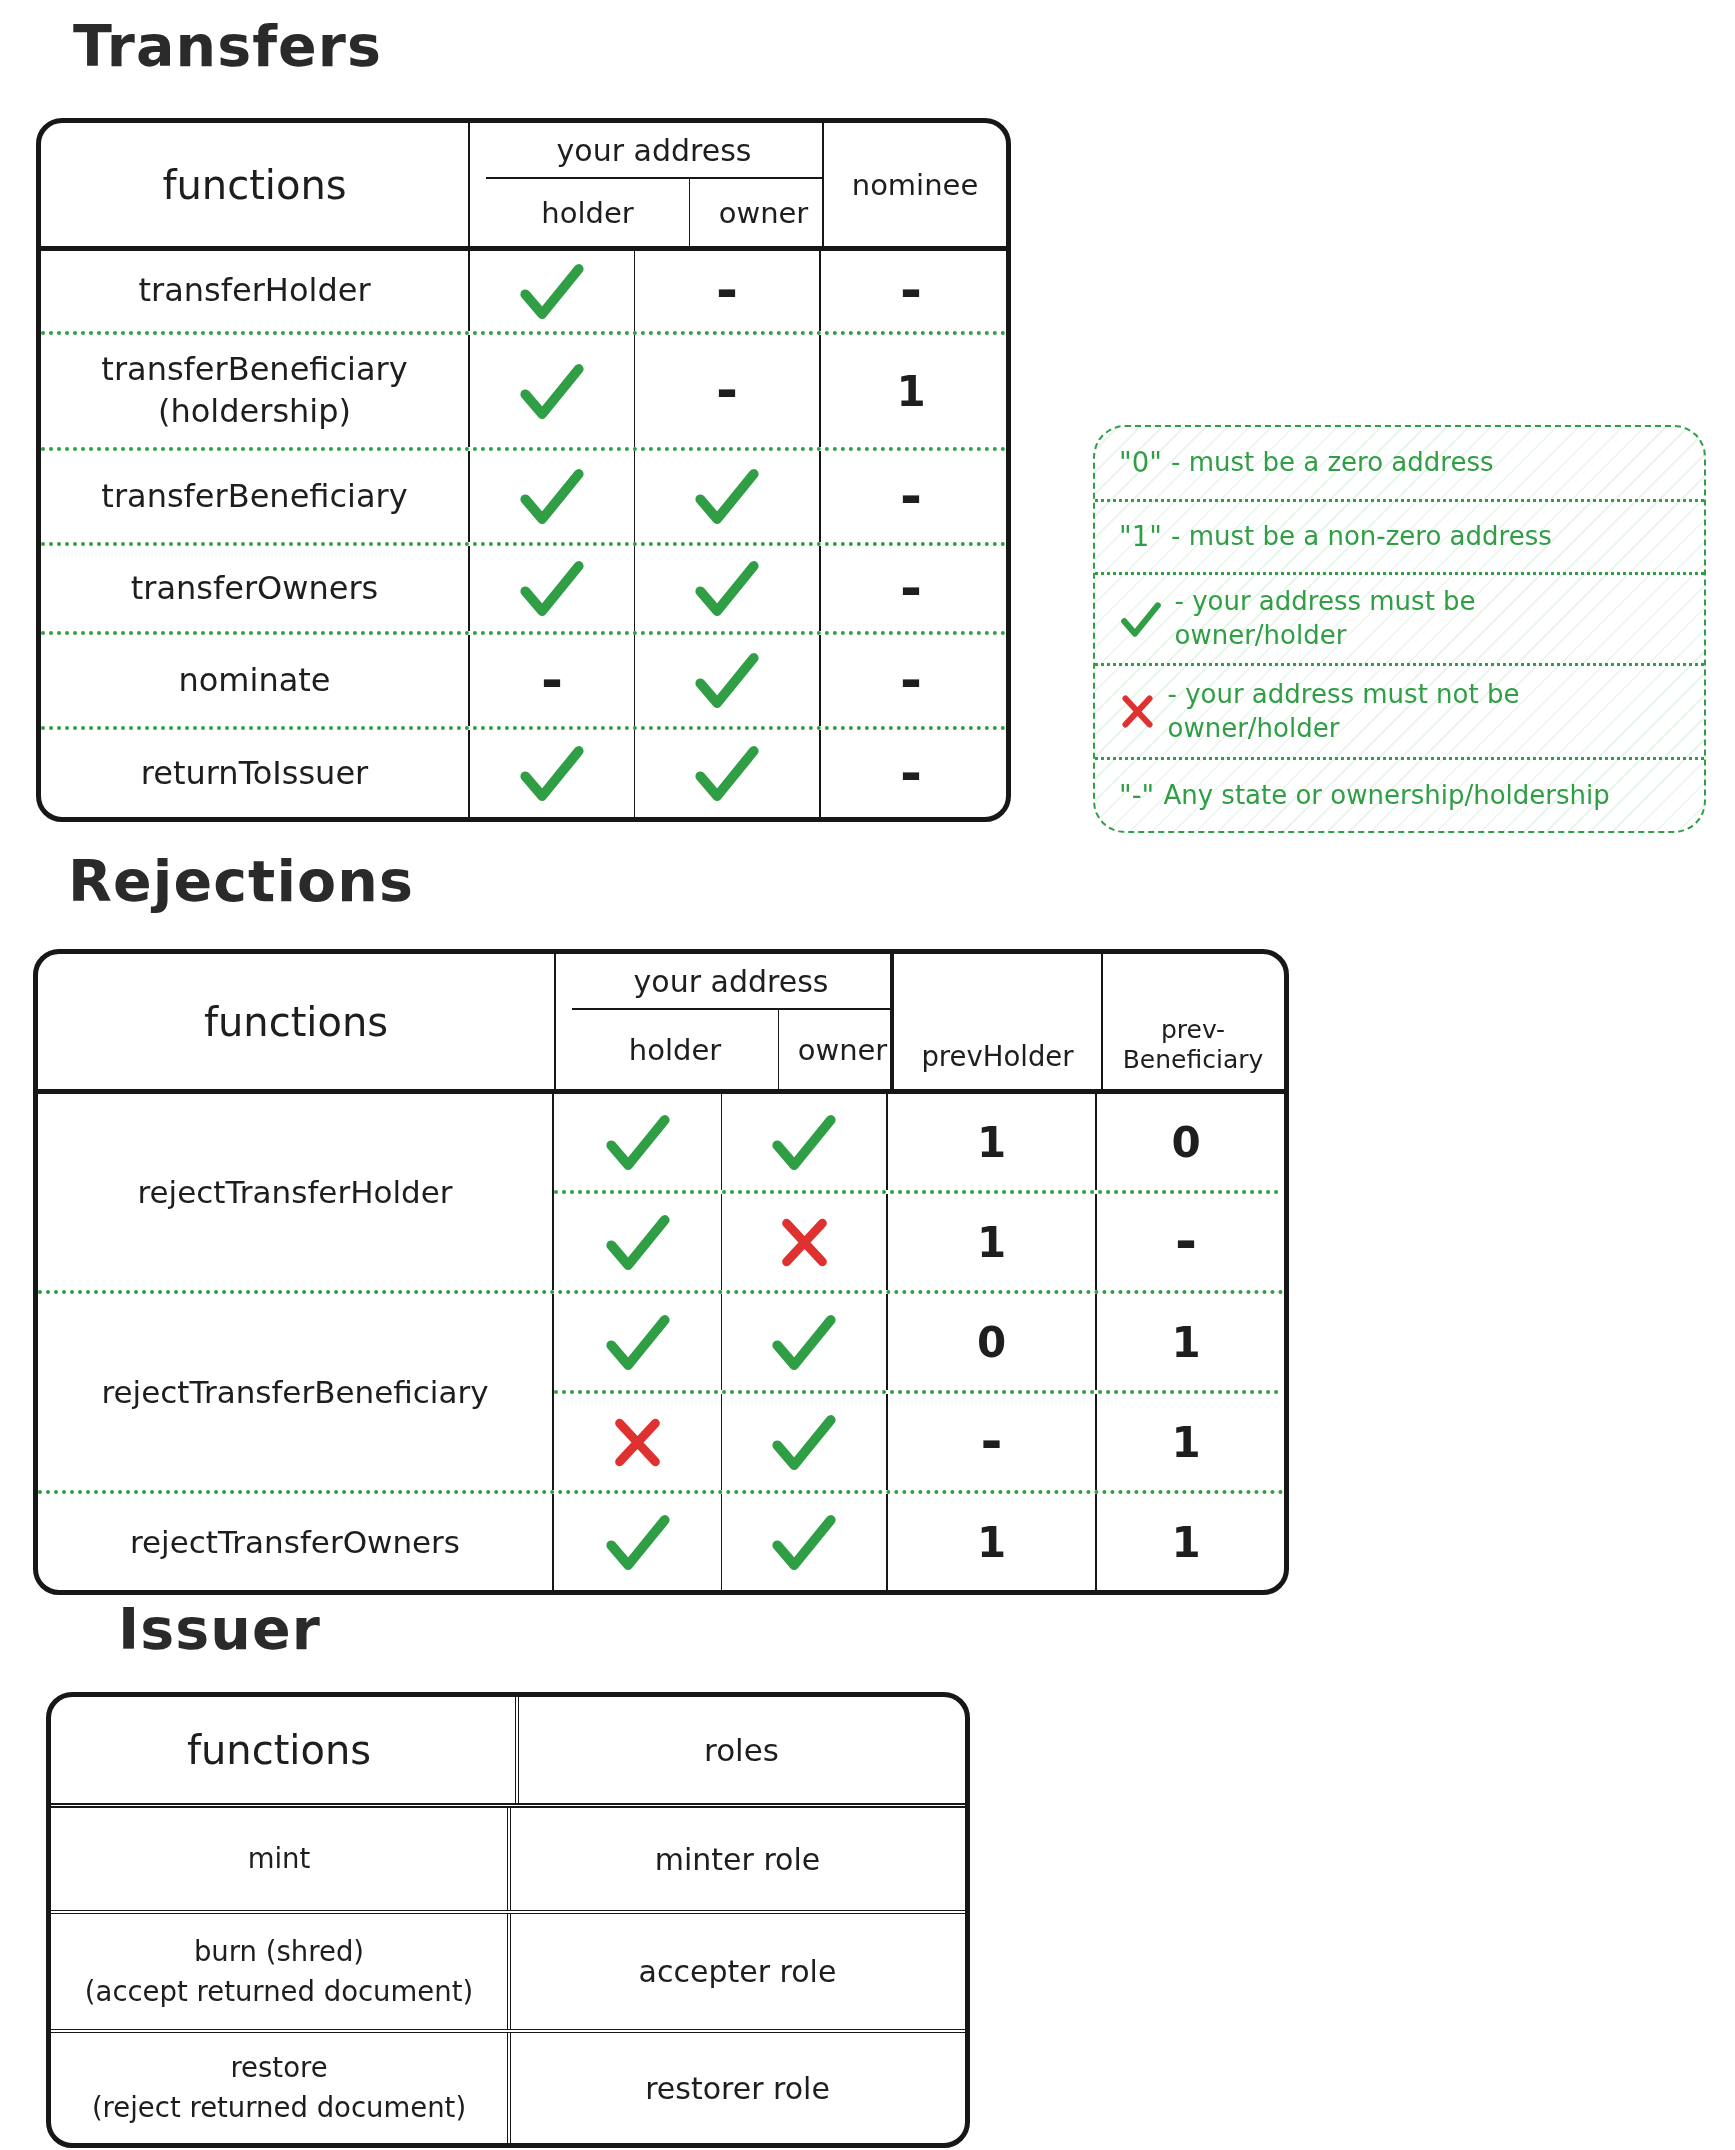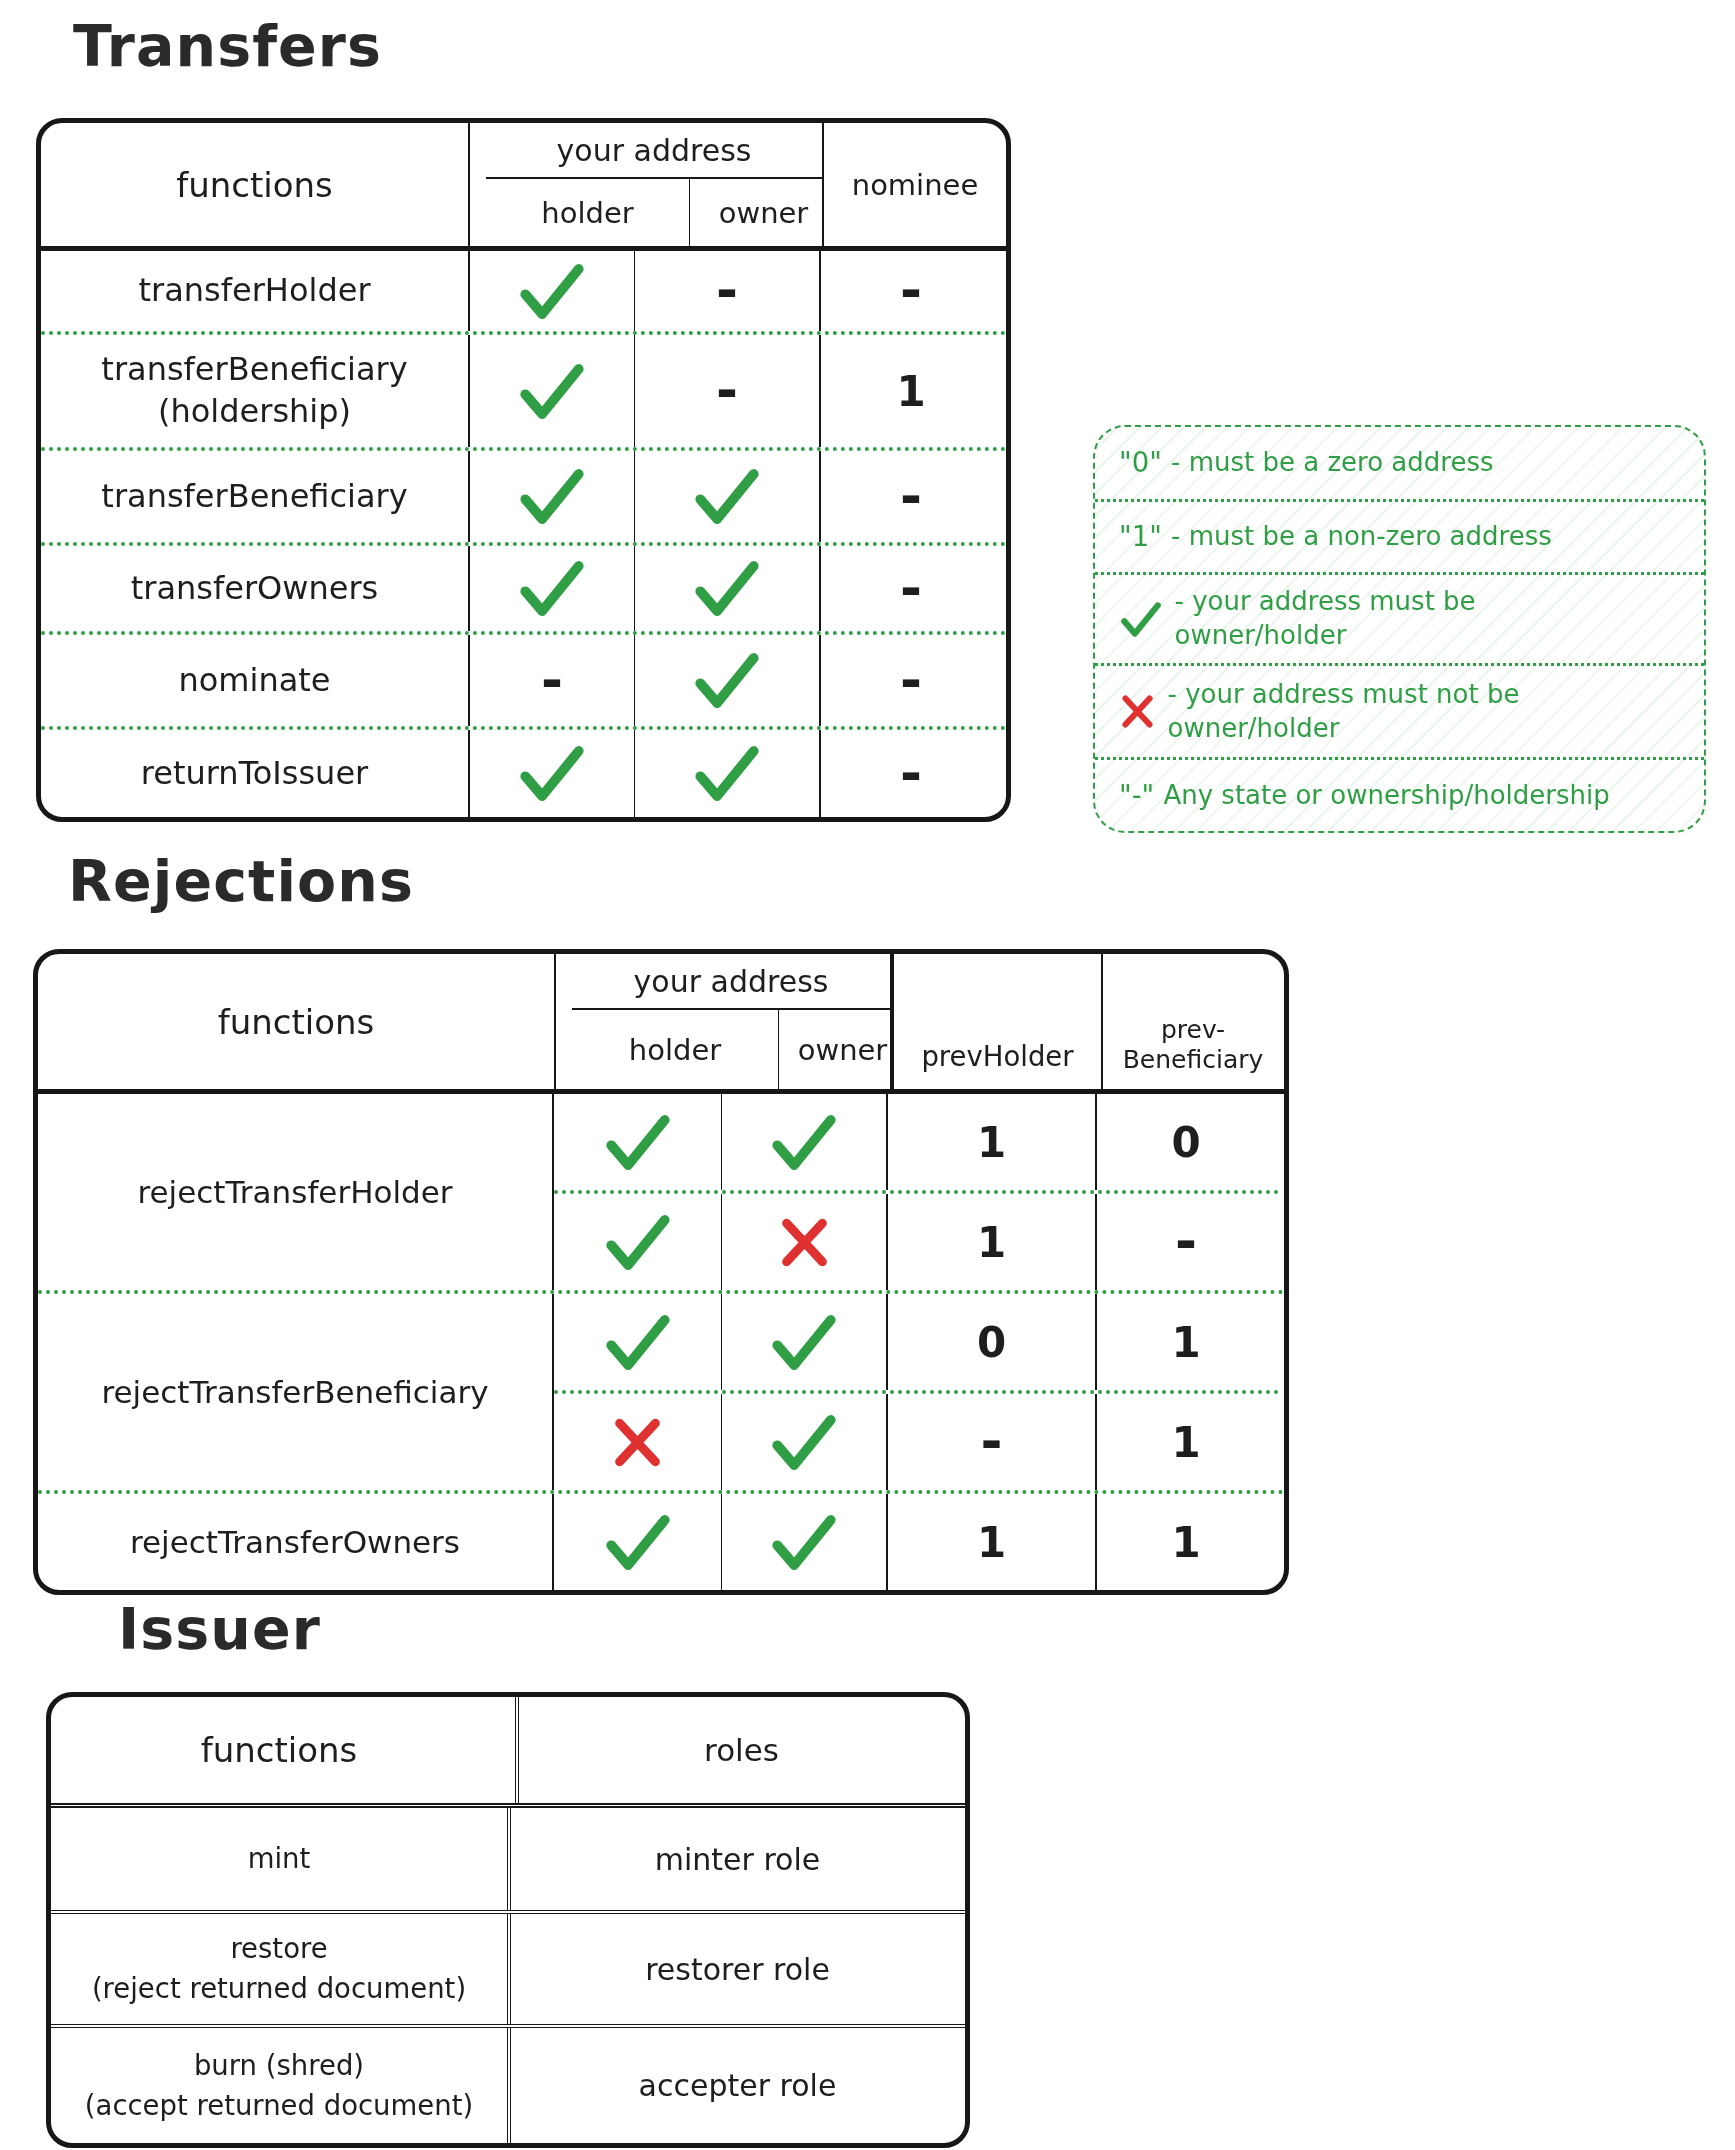--- a/index.html
+++ b/index.html
@@ -15,21 +15,21 @@
   .sheet{position:absolute;background:#ffffff;border:5.2px solid #171717;border-radius:26px;overflow:hidden;box-sizing:border-box;}
   #transfers-sheet{left:36px;top:118px;width:975px;}
   #rejections-sheet{left:33px;top:949px;width:1256px;}
   #issuer-sheet{left:46px;top:1692px;width:924px;}
 
   .thead{display:grid;}
   #transfers-sheet .thead{grid-template-columns:427px 356px 182px;height:123px;border-bottom:5.7px solid #171717;}
   #rejections-sheet .thead{grid-template-columns:516px 338px 209px 182px;height:135px;border-bottom:5.2px solid #171717;}
   #issuer-sheet .thead{grid-template-columns:456px 457px;height:106px;border-bottom:5.2px double #171717;}
 
-  .hcell{display:flex;align-items:center;justify-content:center;font-size:34px;}
+  .hcell{display:flex;align-items:center;justify-content:center;font-size:40px;}
   .hgroup{border-left:2.3px solid #171717;border-right:2.3px solid #171717;display:flex;flex-direction:column;padding-left:16px;}
   .hgroup-label{height:54px;display:flex;align-items:center;justify-content:center;font-size:30px;border-bottom:2.3px solid #171717;}
   .hgroup-subs{flex:1;display:grid;}
   #transfers-sheet .hgroup-subs{grid-template-columns:166px 185px;}
   #rejections-sheet .hgroup-subs{grid-template-columns:169px 165px;}
   .hsub{display:flex;align-items:center;justify-content:center;font-size:29px;margin-left:37px;}
   .hsub.owner{border-left:1.7px solid #171717;}
   .hcell.nominee{font-size:29px;}
   .hcell.prevh{border-left:2.3px solid #171717;align-items:flex-end;padding-bottom:17px;font-size:27.5px;box-sizing:border-box;}
   .hcell.prevb{border-left:2.3px solid #171717;flex-direction:column;justify-content:flex-end;padding-bottom:14px;font-size:25px;line-height:1.2;box-sizing:border-box;}
@@ -420,29 +420,29 @@
     <div class="hcell fn">functions</div>
     <div class="hcell roles">roles</div>
   </div>
   <div id="issuer-body">
       <div class="iss-row" style="height: 102px;">
         <div class="iss-fn">
           <div>mint</div>
         </div>
         <div class="iss-role">minter role</div>
       </div>
+      <div class="iss-row" style="height: 115px;">
+        <div class="iss-fn">
+          <div>burn (shred)</div>
+          <div>(accept returned document)</div>
+        </div>
+        <div class="iss-role">accepter role</div>
+      </div>
       <div class="iss-row" style="height: 110px;">
         <div class="iss-fn">
           <div>restore</div>
           <div>(reject returned document)</div>
         </div>
         <div class="iss-role">restorer role</div>
       </div>
-      <div class="iss-row" style="height: 115px;">
-        <div class="iss-fn">
-          <div>burn (shred)</div>
-          <div>(accept returned document)</div>
-        </div>
-        <div class="iss-role">accepter role</div>
-      </div>
     </div>
 </div>
 
 
 </body></html>

